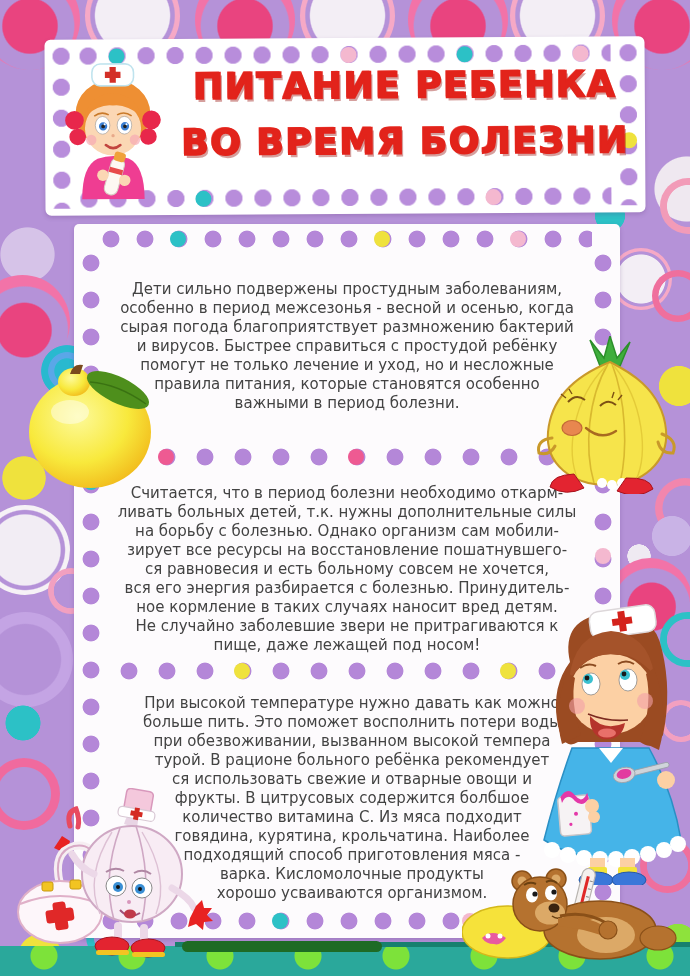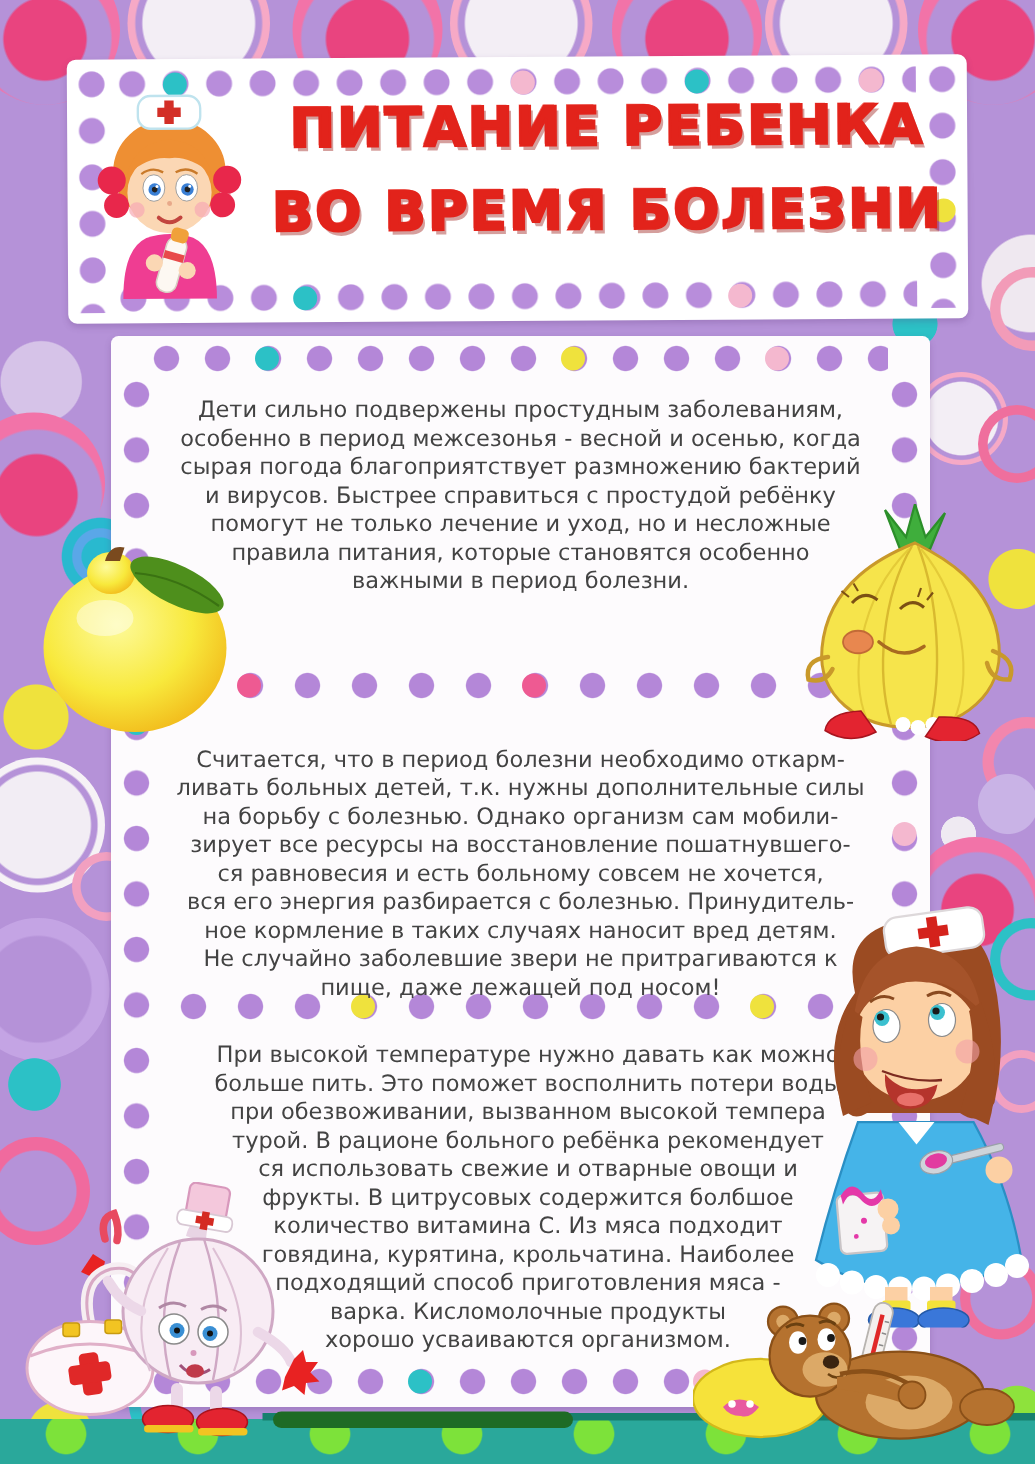--- a/index.html
+++ b/index.html
@@ -40,21 +40,21 @@
   .pdots-v{position:absolute;top:30px;bottom:30px;width:18px;
            background-image:radial-gradient(circle at 9px 9px,#b487d8 0 8px,rgba(0,0,0,0) 8.8px);
            background-size:18px 37px;background-repeat:repeat-y;}
   .panel .t{top:6px;} .panel .b{bottom:8px;} .panel .l{left:8px;} .panel .r{right:8px;}
   .sep{position:absolute;left:46px;right:46px;height:18px;
        background-image:radial-gradient(circle at 9px 9px,#b487d8 0 8px,rgba(0,0,0,0) 8.8px);
        background-size:38px 18px;background-repeat:repeat-x;}
   .sep1{top:224px;} .sep2{top:438px;}
   .para{position:absolute;left:26px;right:26px;text-align:center;white-space:pre-line;
         color:#434343;font-size:15px;line-height:19px;}
-  .para1{top:40px;} .para2{top:260px;margin-top:13px;} .para3{top:470px;left:32px;right:22px;}
+  .para1{top:56px;} .para2{top:260px;} .para3{top:470px;left:32px;right:22px;}
   .vdot{position:absolute;width:16px;height:16px;border-radius:50%;}
   
   .chr{position:absolute;z-index:6;}
   .chr svg{display:block;width:100%;height:100%;}
   .lemon{left:16px;top:350px;width:148px;height:142px;}
   .onion{left:522px;top:336px;width:170px;height:158px;}
   .nurse2{left:532px;top:600px;width:158px;height:285px;}
   .garlic{left:8px;top:788px;width:210px;height:170px;z-index:7;}
   .teddy{left:462px;top:868px;width:218px;height:92px;z-index:7;}
 </style>

